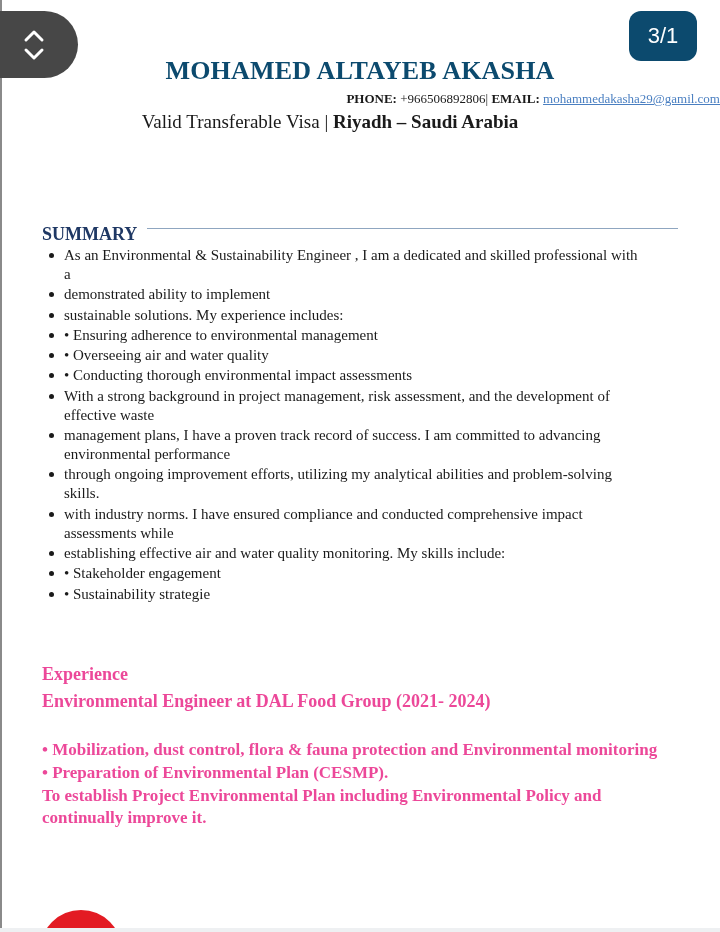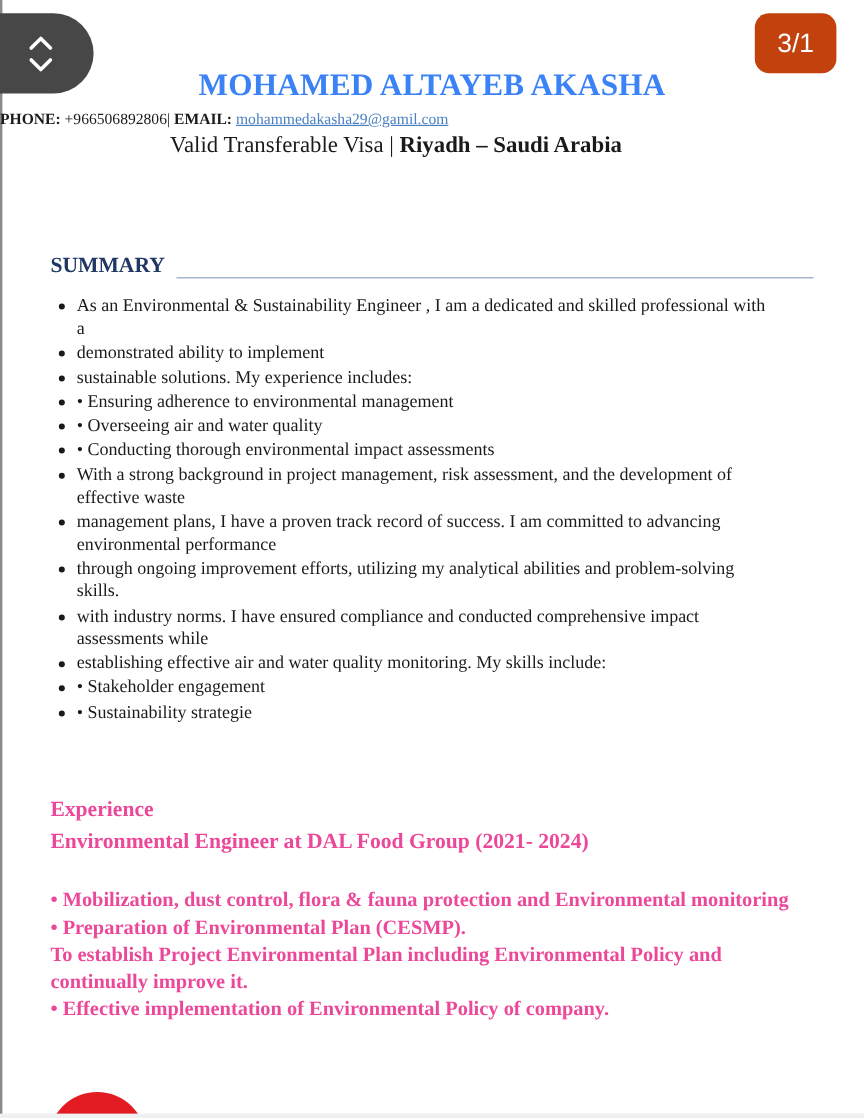--- a/index.html
+++ b/index.html
@@ -18,44 +18,44 @@
       position: absolute; left: 0; top: 11px; width: 78px; height: 67px;
       background: #474747; border-radius: 0 34px 34px 0;
       display: flex; flex-direction: column; align-items: center; justify-content: center;
       padding-right: 10px;
     }
     .nav-pill .chev { width: 26px; height: 18px; display: block; cursor: pointer; }
 
     
     .page-counter {
       position: absolute; left: 629px; top: 11px; width: 68px; height: 50px;
-      background: #c2410c; border-radius: 12px;
+      background: #0c4a6e; border-radius: 12px;
       color: #ffffff; font-family: "Liberation Sans", sans-serif; font-size: 22px;
       display: flex; align-items: center; justify-content: center;
     }
 
     .doc { position: absolute; left: 0; top: 0; width: 720px; }
 
     .name {
       position: absolute; left: 0; width: 720px; top: 56px; text-align: center;
-      font-size: 26px; font-weight: bold; color: #3b82f6; letter-spacing: 0.2px;
+      font-size: 26px; font-weight: bold; color: #0c4a6e; letter-spacing: 0.2px;
     }
     .contact {
-      position: absolute; left: 0; width: 720px; top: 91px; text-align: left; font-size: 13px;
+      position: absolute; left: 0; width: 720px; top: 91px; text-align: right; font-size: 13px;
     }
     .contact b { font-weight: bold; }
     .contact .email { color: #4a7fc1; text-decoration: underline; }
     .location {
       position: absolute; left: 0; width: 660px; top: 111px; text-align: center; font-size: 19px;
     }
     .location b { font-weight: bold; }
 
     .summary-head {
-      position: absolute; left: 42px; top: 211px; width: 636px;
-      display: flex; align-items: flex-end;
+      position: absolute; left: 42px; top: 224px; width: 636px;
+      display: flex; align-items: flex-start;
     }
     .summary-head .title { font-size: 18px; font-weight: bold; color: #1f3864; }
     .summary-head .rule { flex: 1; height: 1px; background: #8fa6c0; margin-left: 10px; margin-top: 4px; }
 
     .summary-list {
       position: absolute; left: 46px; top: 246px; width: 600px; list-style: none;
       font-size: 15px; line-height: 19px;
     }
     .summary-list li { position: relative; padding-left: 18px; margin-bottom: 1.3px; }
     .summary-list li::before {
@@ -115,21 +115,20 @@
     <li>• Sustainability strategie</li>
   </ul>
 
   <div class="exp-block">
     <div class="exp-title">Experience</div>
     <div class="exp-role">Environmental Engineer at DAL Food Group (2021- 2024)</div>
     <div class="exp-items">
       <div>• Mobilization, dust control, flora &amp; fauna protection and Environmental monitoring</div>
       <div>• Preparation of Environmental Plan (CESMP).</div>
       <div>To establish Project Environmental Plan including Environmental Policy and continually improve it.</div>
-      <div>• Effective implementation of Environmental Policy of company.</div>
     </div>
   </div>
 </div>
 
 <div class="nav-pill">
   <svg class="chev" viewBox="0 0 26 18">
     <polyline points="5,13 13,5 21,13" fill="none" stroke="#ffffff" stroke-width="3" stroke-linecap="round" stroke-linejoin="round"></polyline>
   </svg>
   <svg class="chev" viewBox="0 0 26 18">
     <polyline points="5,5 13,13 21,5" fill="none" stroke="#ffffff" stroke-width="3" stroke-linecap="round" stroke-linejoin="round"></polyline>

